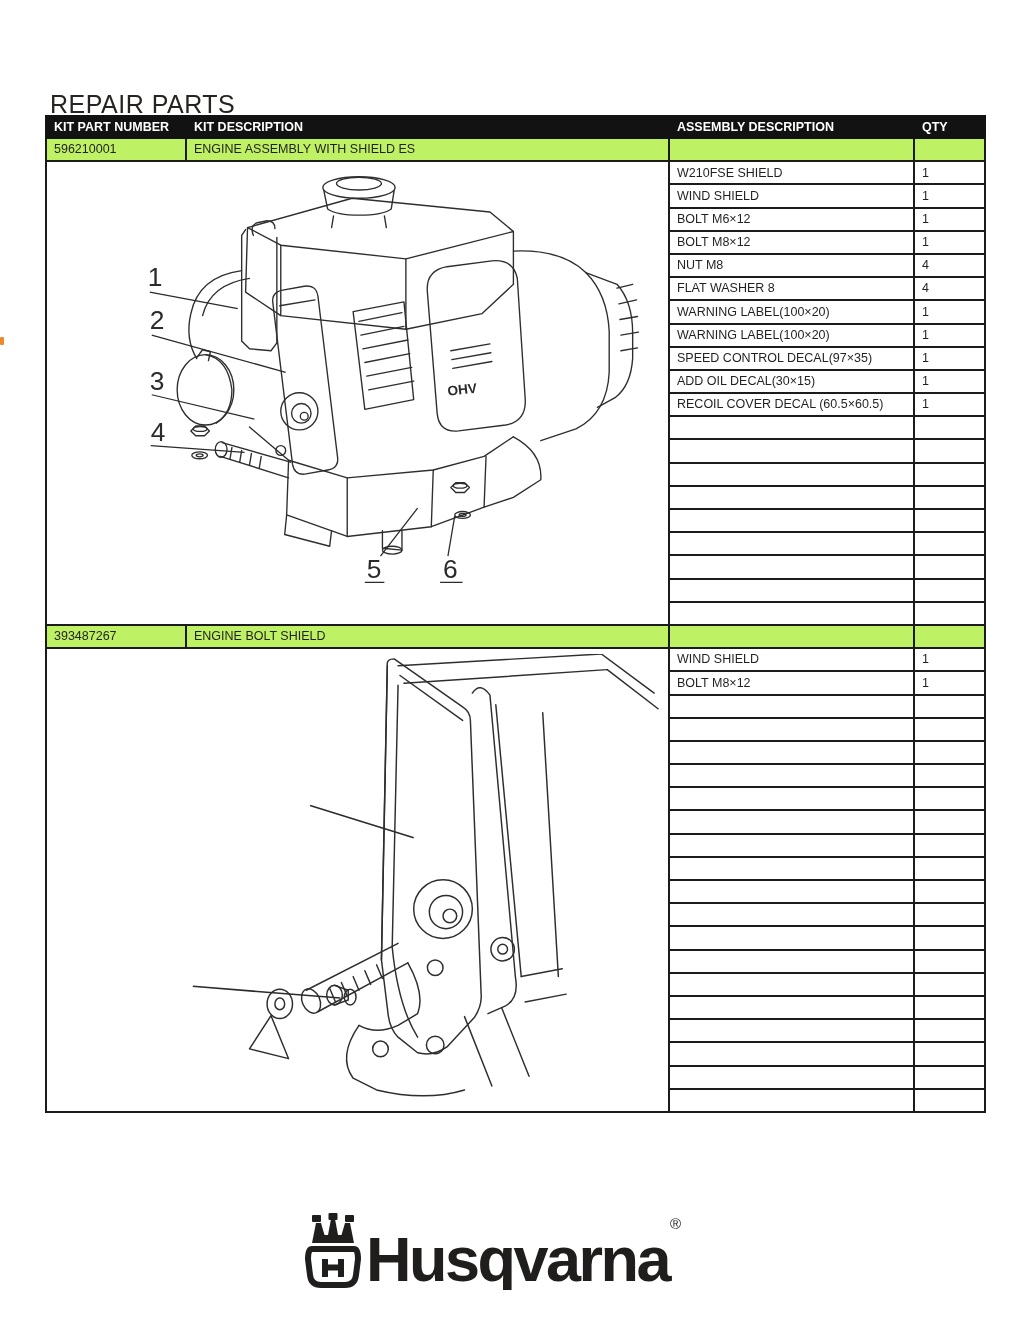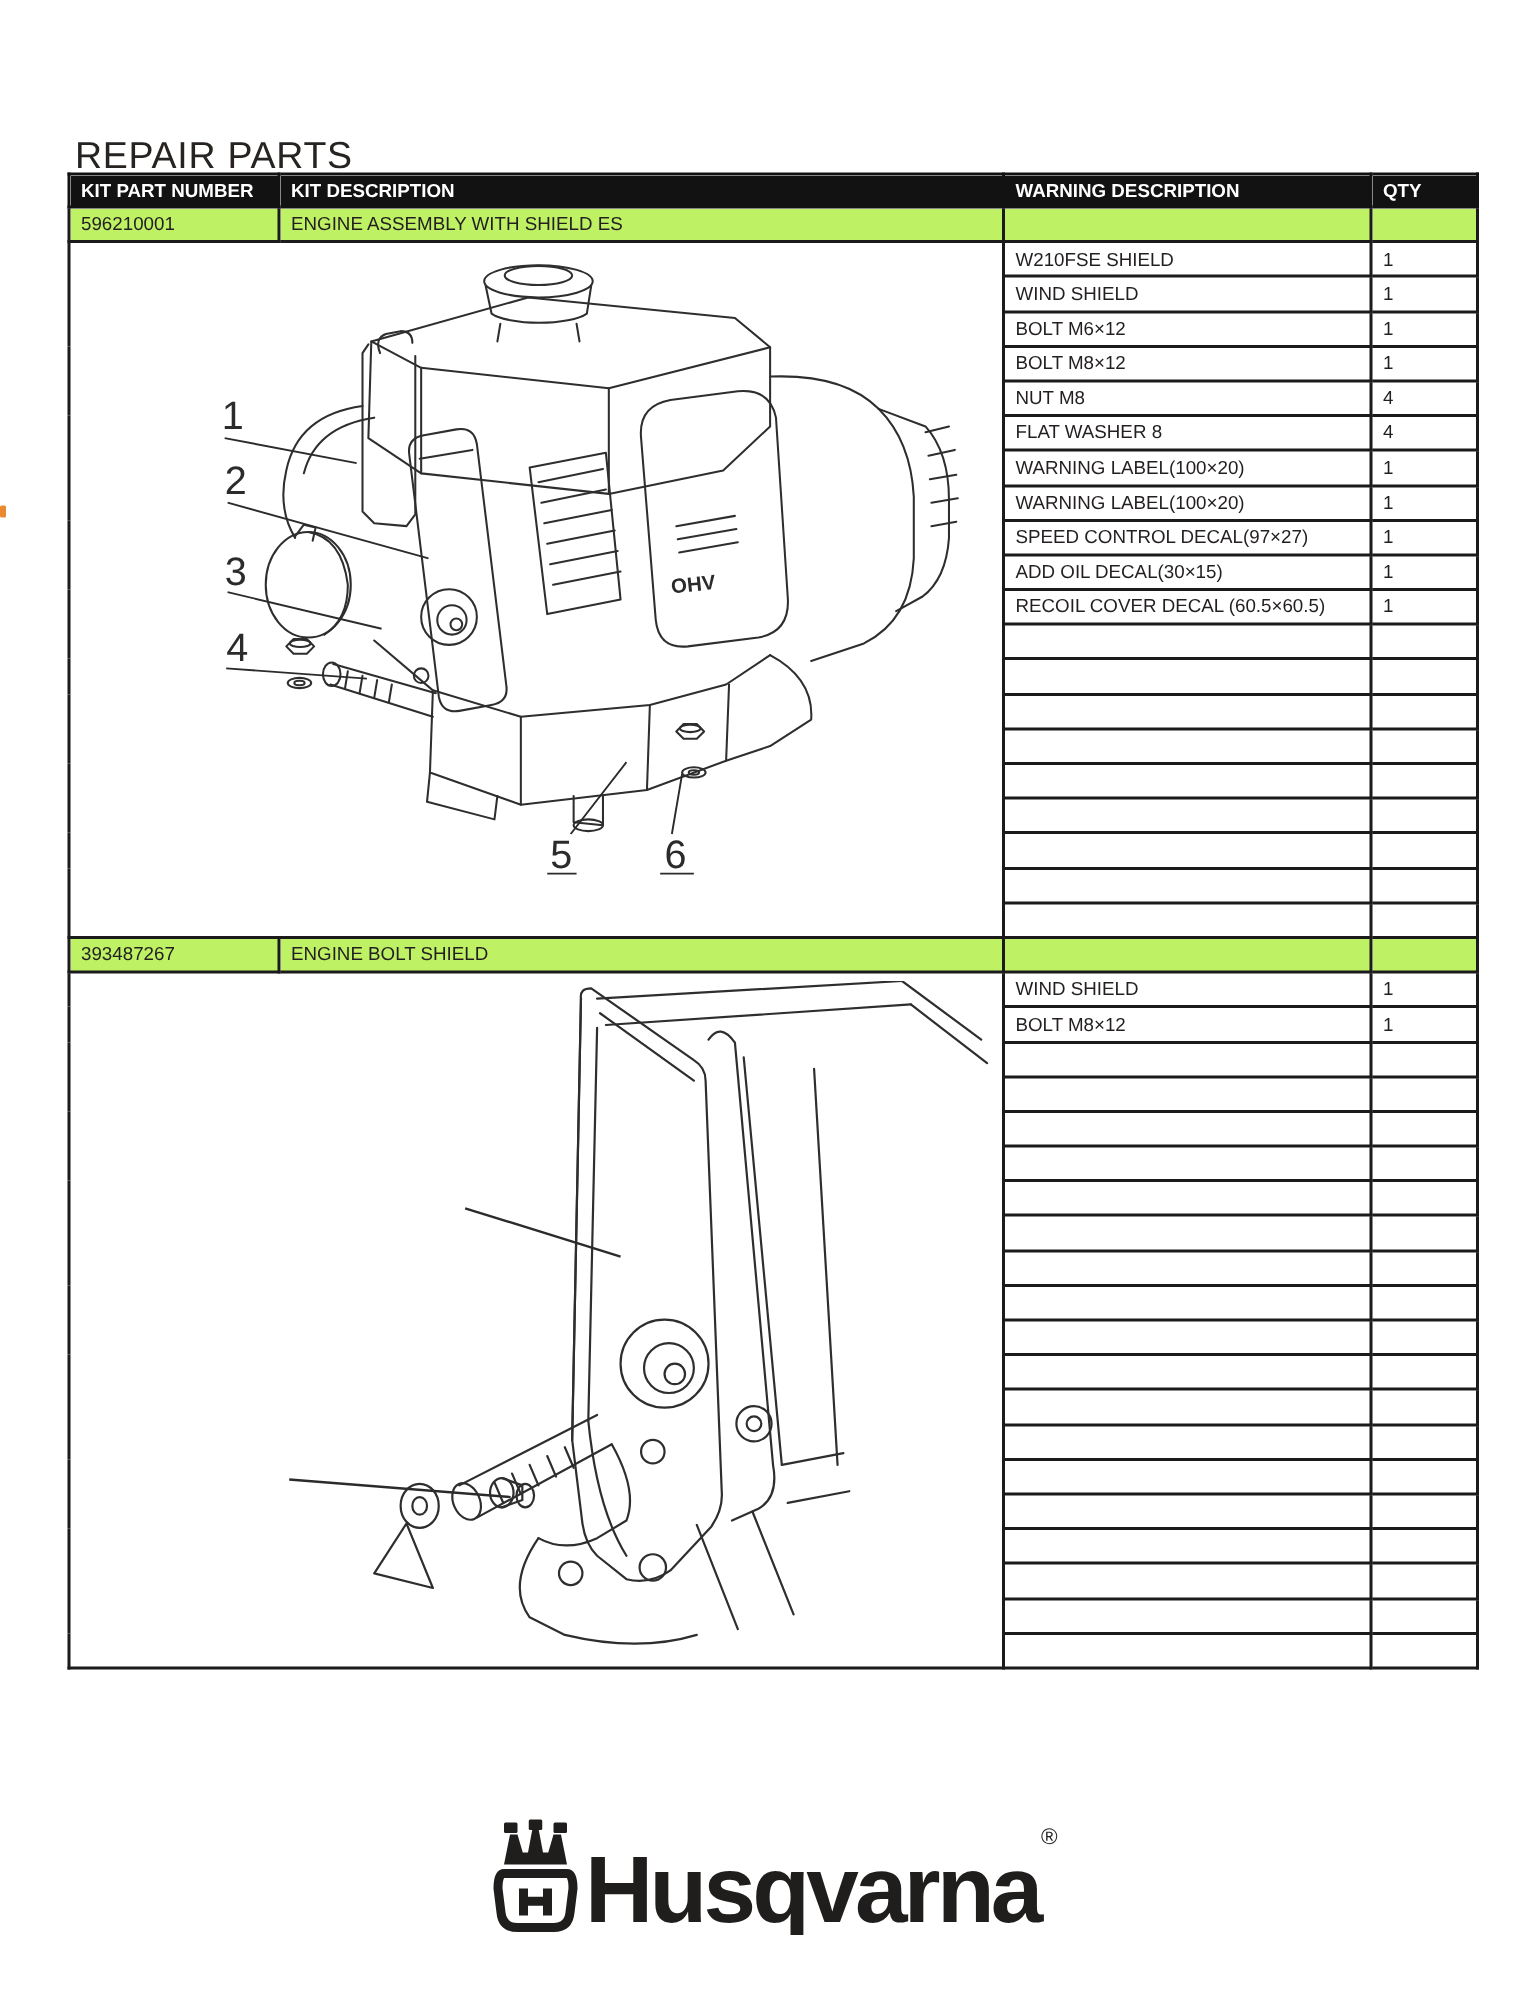--- a/index.html
+++ b/index.html
@@ -28,21 +28,21 @@
   table.parts thead th {
     background:#121212; color:#ffffff; text-align:left;
     font-weight:bold; border-color:#121212; font-size:12.5px;
   }
   table.parts tr { height:23.2px; }
   tr.kit-row td { background:#bef264; }
   td.imgcell { padding:0; vertical-align:top; overflow:hidden; background:#ffffff; }
   td.imgcell svg { display:block; width:100%; height:100%; }
   td.qty-cell { }
   .logo {
-    position:absolute; left:328px; top:1212px; width:400px; height:78px;
+    position:absolute; left:304px; top:1212px; width:400px; height:78px;
   }
   .logo svg { display:block; width:100%; height:100%; }
   svg text { font-family:"Liberation Sans", sans-serif; }
 </style>
 </head>
 <body>
 
 <div class="page">
 
   <div class="page-title">REPAIR PARTS</div>
@@ -52,21 +52,21 @@
     <colgroup>
       <col style="width:140px">
         <col style="width:483px">
         <col style="width:245px">
         <col style="width:71px">
     </colgroup>
     <thead>
       <tr>
         <th>KIT PART NUMBER</th>
         <th>KIT DESCRIPTION</th>
-        <th>WARNING DESCRIPTION</th>
+        <th>ASSEMBLY DESCRIPTION</th>
         <th>QTY</th>
       </tr>
     </thead>
     <tbody id="parts-tbody">
     <tr class="kit-row">
       <td>596210001</td>
       <td>ENGINE ASSEMBLY WITH SHIELD ES</td>
       <td></td>
       <td></td>
     </tr>
@@ -201,21 +201,21 @@
       <td class="desc-cell">WARNING LABEL(100×20)</td>
       <td class="qty-cell">1</td>
     </tr>
 
     <tr class="content-row">
       <td class="desc-cell">WARNING LABEL(100×20)</td>
       <td class="qty-cell">1</td>
     </tr>
 
     <tr class="content-row">
-      <td class="desc-cell">SPEED CONTROL DECAL(97×27)</td>
+      <td class="desc-cell">SPEED CONTROL DECAL(97×35)</td>
       <td class="qty-cell">1</td>
     </tr>
 
     <tr class="content-row">
       <td class="desc-cell">ADD OIL DECAL(30×15)</td>
       <td class="qty-cell">1</td>
     </tr>
 
     <tr class="content-row">
       <td class="desc-cell">RECOIL COVER DECAL (60.5×60.5)</td>

